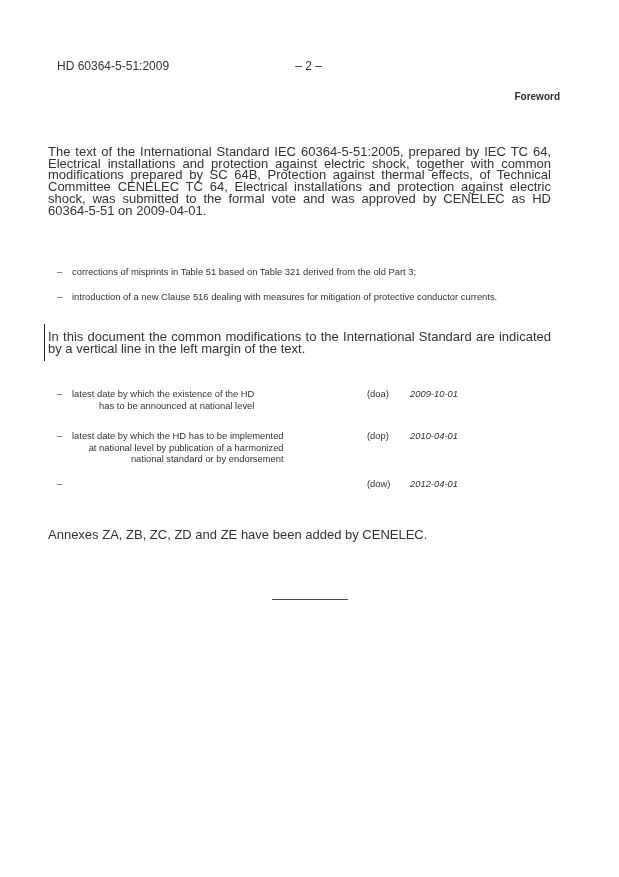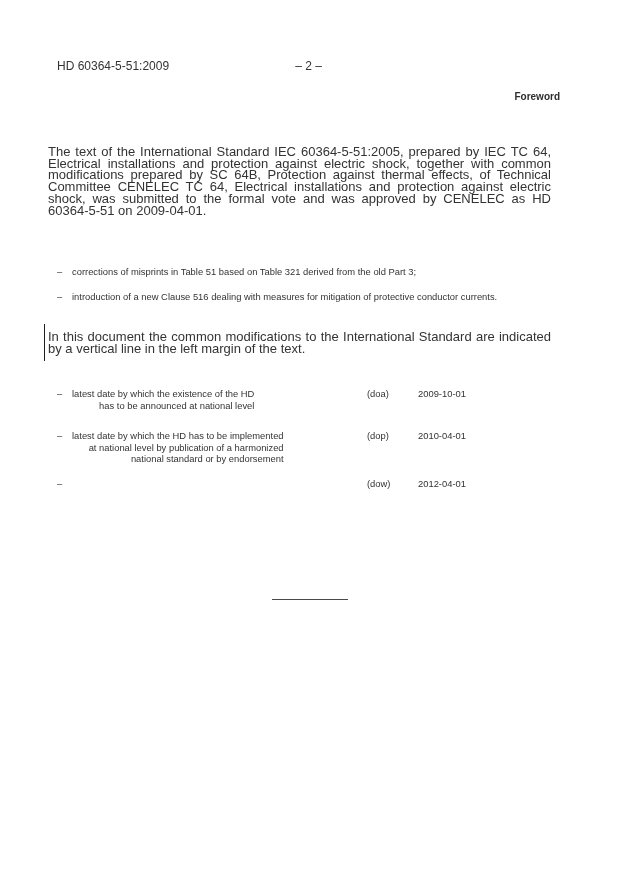--- a/index.html
+++ b/index.html
@@ -108,22 +108,23 @@
     white-space: pre-line;
     text-align: right;
   }
   .date-item .d-abbr {
     position: absolute;
     left: 310px;
     top: 0;
   }
   .date-item .d-date {
     position: absolute;
-    left: 361px;
-    top: 0;
+    left: 353px;
+    top: 0;
+    font-style: italic;
   }
   .change-marked {  }
   .change-bar {
     position: absolute;
     left: -4px;
     top: -7px;
     width: 1.4px;
     height: 37px;
     background: #1f1f1f;
   }
@@ -185,17 +186,18 @@
     <span class="d-abbr">(dop)</span>
     <span class="d-date">2010-04-01</span>
   </div>
 
   <div class="date-item" style="top:478px">
     <span class="marker">–</span>
     <span class="d-abbr">(dow)</span>
     <span class="d-date">2012-04-01</span>
   </div>
 
+  <p class="para" style="top:521px">Annexes ZA, ZB, ZC, ZD and ZE have been added by CENELEC.</p>
 
 
   <div class="end-rule"></div>
 
 </div>
 
 </body></html>

